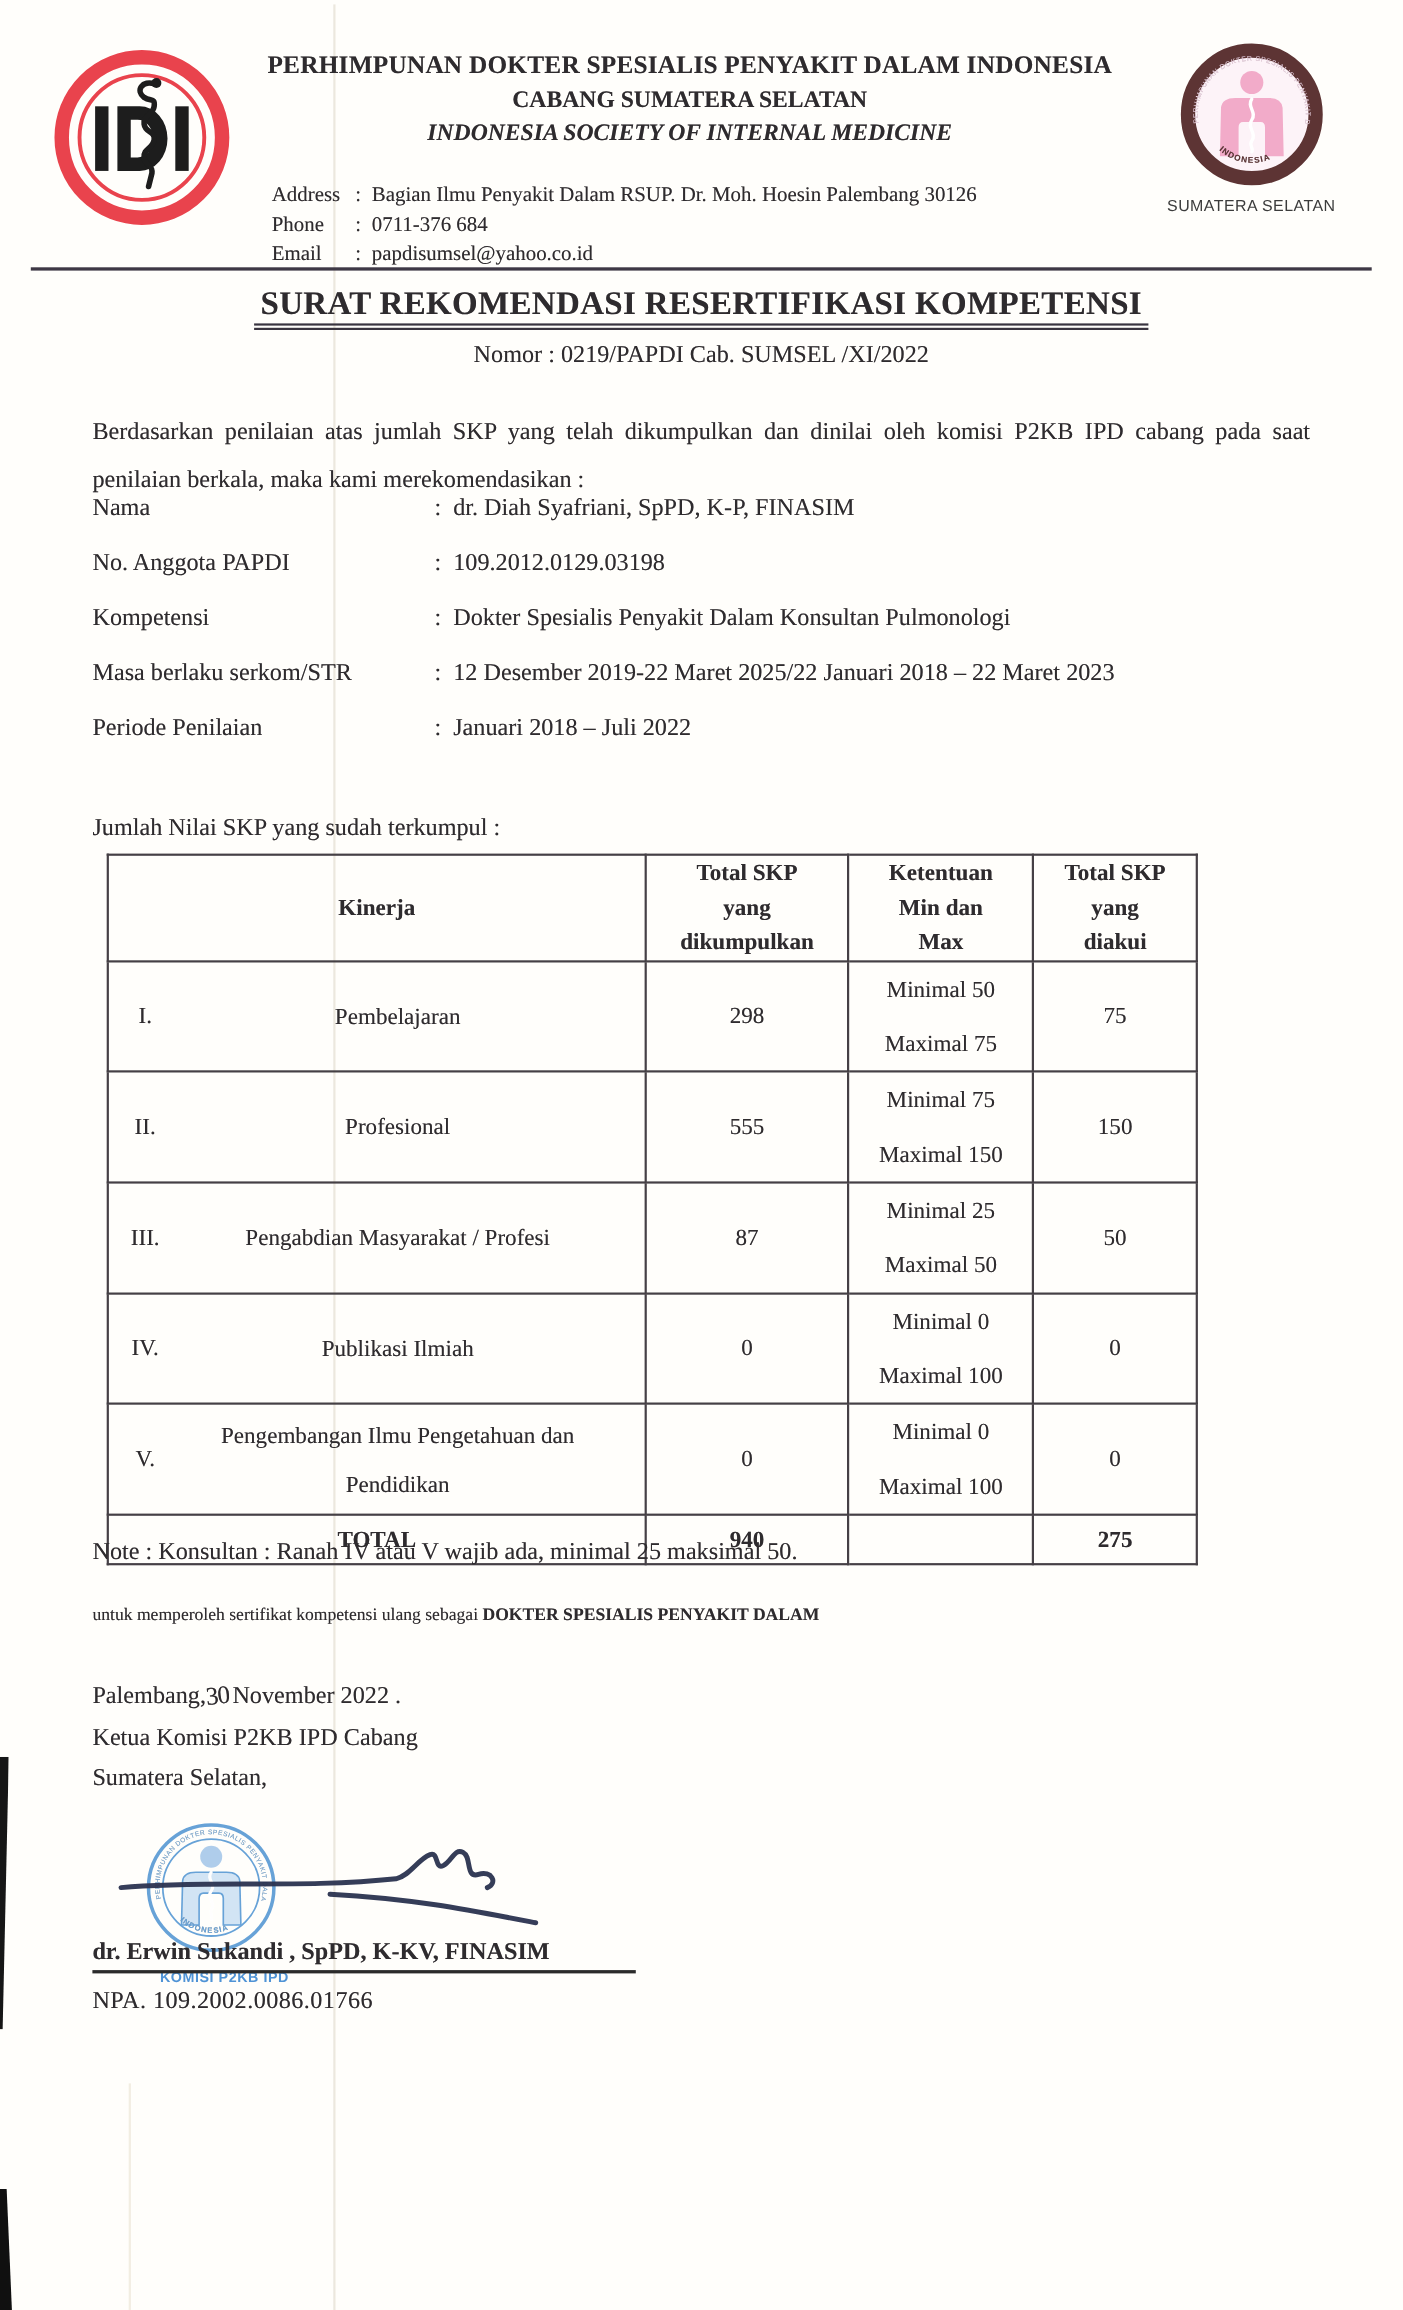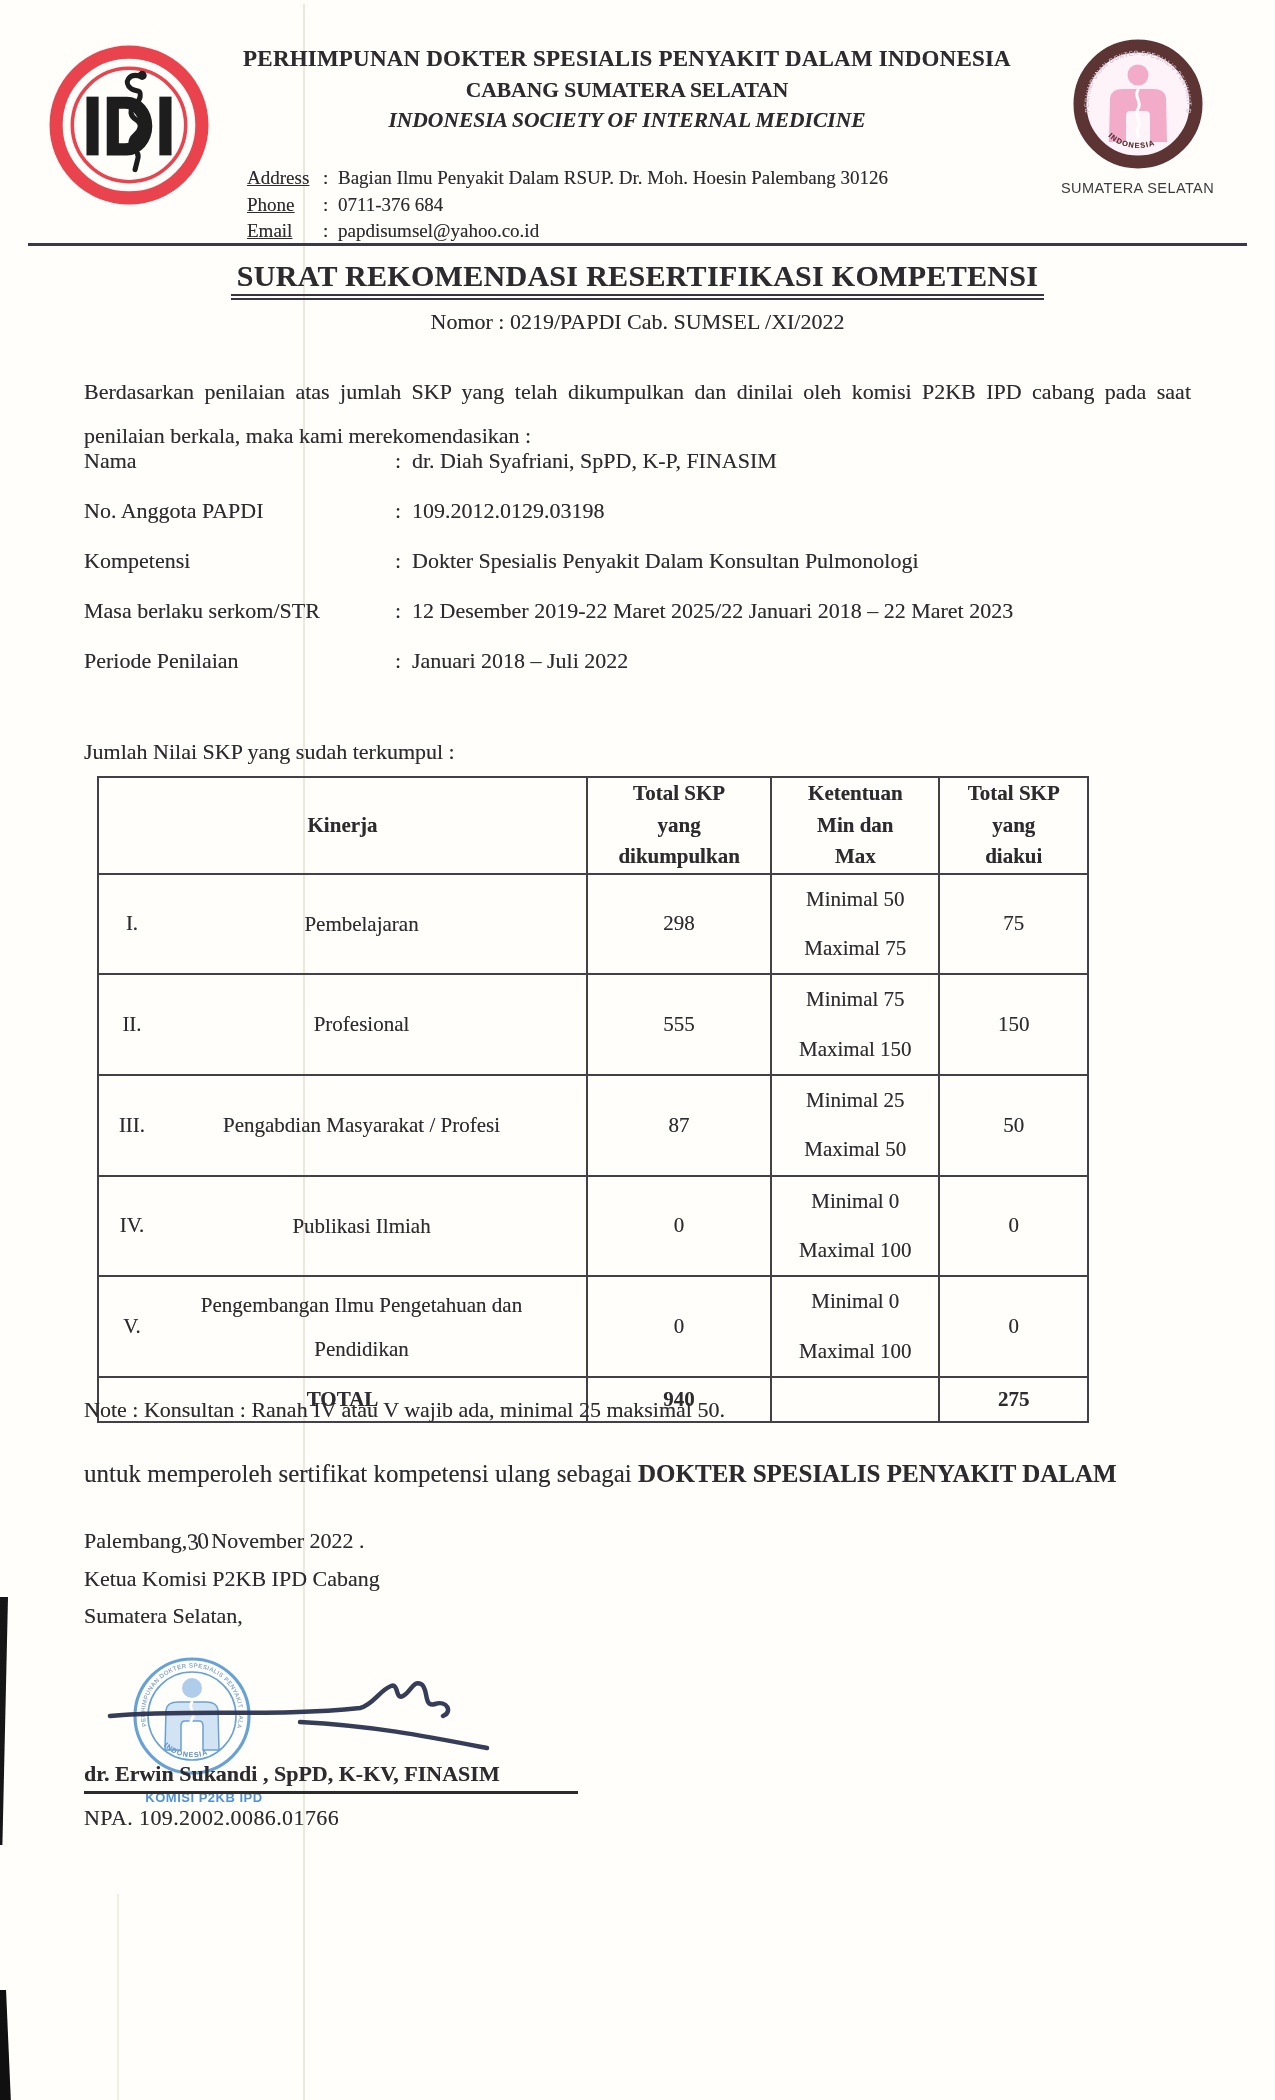--- a/index.html
+++ b/index.html
@@ -22,21 +22,21 @@
     clip-path:polygon(0 0,55% 0,100% 100%,0 100%); }
 
   
   .idi-logo { left:48px; top:40px; }
   .header-block { left:228px; top:42px; width:798px; text-align:center; }
   .org1 { font-size:23px; font-weight:bold; letter-spacing:0.2px; }
   .org2 { font-size:21.5px; font-weight:bold; margin-top:6px; }
   .org3 { font-size:21.5px; font-weight:bold; font-style:italic; margin-top:5px; }
   .org4 { font-size:21.5px; font-weight:bold; font-style:italic; margin-top:5px; }
   .contacts { left:247px; top:161px; font-size:19px; line-height:1.4; }
-  .c-label { display:inline-block; width:76px;text-decoration:underline; }
+  .c-label { display:inline-block; width:76px; }
   .c-colon { display:inline-block; width:15px; }
   .papdi-logo { left:1072px; top:34px; }
   .papdi-caption { left:1035px; top:176px; width:205px; text-align:center;
     font-family:"Liberation Sans","DejaVu Sans",sans-serif; font-weight:normal;
     font-size:14.5px; letter-spacing:0.4px; color:#3b3b3b; text-shadow:none; }
   .header-divider { left:28px; top:239px; width:1219px; height:3px; background:#3e3845; }
 
   
   .title-wrap { left:0; top:255px; width:1275px; text-align:center; }
   .title-text { font-size:30px; font-weight:bold; letter-spacing:0.3px;
@@ -64,21 +64,21 @@
   tr.rrow { height:89px; }
   td.kcell { text-align:left; }
   .kflex { display:flex; align-items:center; }
   .kno { width:56px; flex:none; padding-left:10px; box-sizing:border-box; }
   .ktext { flex:1; line-height:2.1; padding-right:18px; }
   td.minmax { white-space:pre-line; line-height:2.35; }
   tr.totrow { height:45px; font-weight:bold; }
 
   
   .note-line { left:84px; top:1393px; font-size:22px; }
-  .closing-line { left:84px; top:1456px; font-size:25px; }
+  .closing-line { left:84px; top:1456px; font-size:16px; }
   .closing-bold { font-weight:bold; }
   .date-line { left:84px; top:1524px; font-size:22px; }
   .hand-day { display:inline-block; transform:rotate(-6deg) translateY(1px);
     font-size:23px; margin-right:3px; letter-spacing:-1px; }
   .role-line1 { left:84px; top:1562px; font-size:22px; }
   .role-line2 { left:84px; top:1599px; font-size:22px; }
 
   .stamp { left:116px; top:1640px; z-index:1; opacity:0.92; }
   .stamp-caption { left:124px; top:1786px; width:160px; text-align:center; z-index:1;
     font-family:"Liberation Sans","DejaVu Sans",sans-serif; font-weight:bold;

